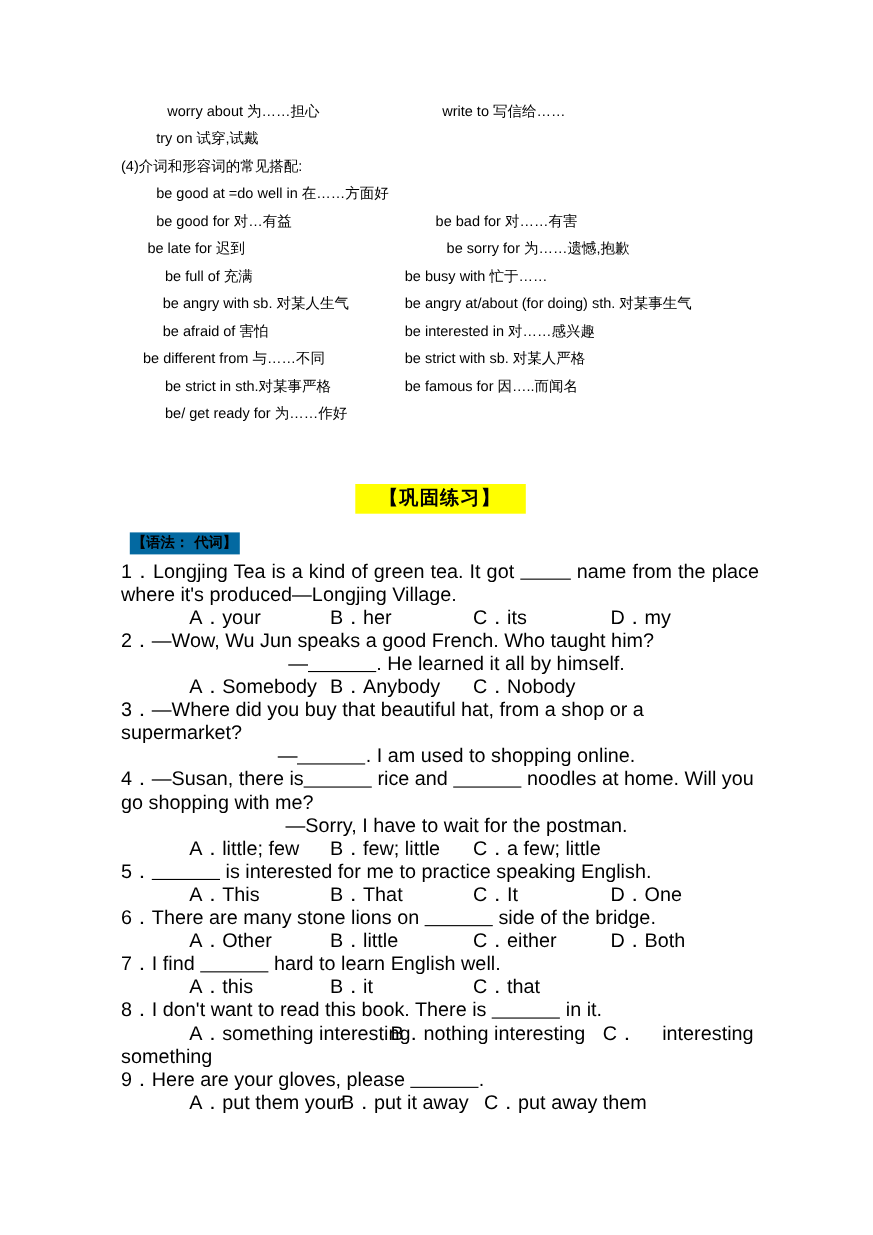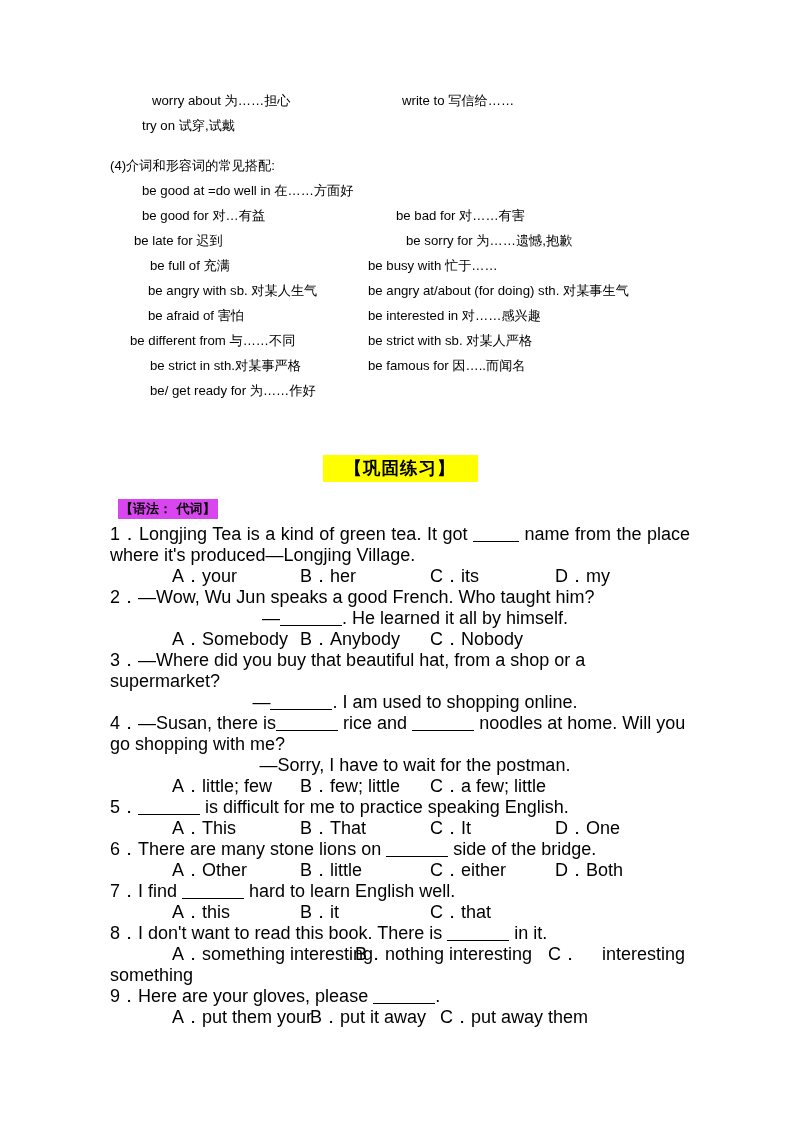--- a/index.html
+++ b/index.html
@@ -48,21 +48,20 @@
   }
   .ph-right {
     position: absolute;
     top: 0;
     white-space: nowrap;
   }
   .section-label {
     font-size: 13.2px;
     line-height: 25px;
     white-space: nowrap;
-    margin-top: 15px;
   }
 
   
   .title-wrap {
     text-align: center;
     margin-top: 52px;
   }
   .hl-title {
     display: inline-block;
     background: #ffff00;
@@ -72,21 +71,21 @@
     font-size: 17.5px;
     line-height: 27px;
     padding: 0 22px;
     letter-spacing: 1px;
   }
   .subhead-wrap {
     margin-top: 17px;
   }
   .hl-sub {
     display: inline-block;
-    background: #d946ef;
+    background: #0369a1;
     color: #000000;
     font-family: "DejaVu Sans", sans-serif;
     font-weight: bold;
     font-size: 13px;
     line-height: 20px;
     padding: 0 2px;
     margin-left: 8px;
   }
 
   
@@ -232,21 +231,21 @@
         </div>
         <div class="opt-row">
           <span class="opt" style="left:32px"><span>A．</span><span>little; few</span></span>
           <span class="opt" style="left:160px"><span>B．</span><span>few; little</span></span>
           <span class="opt" style="left:290px"><span>C．</span><span>a few; little</span></span>
         </div>
       </div>
 
       <div>
         <div class="q-stem nojustify">
-          <span>5．</span><span class="blank" style="width:62px"></span><span> is difficult for me to practice speaking English.</span>
+          <span>5．</span><span class="blank" style="width:62px"></span><span> is interested for me to practice speaking English.</span>
         </div>
         <div class="opt-row">
           <span class="opt" style="left:32px"><span>A．</span><span>This</span></span>
           <span class="opt" style="left:160px"><span>B．</span><span>That</span></span>
           <span class="opt" style="left:290px"><span>C．</span><span>It</span></span>
           <span class="opt" style="left:415px"><span>D．</span><span>One</span></span>
         </div>
       </div>
 
       <div>

